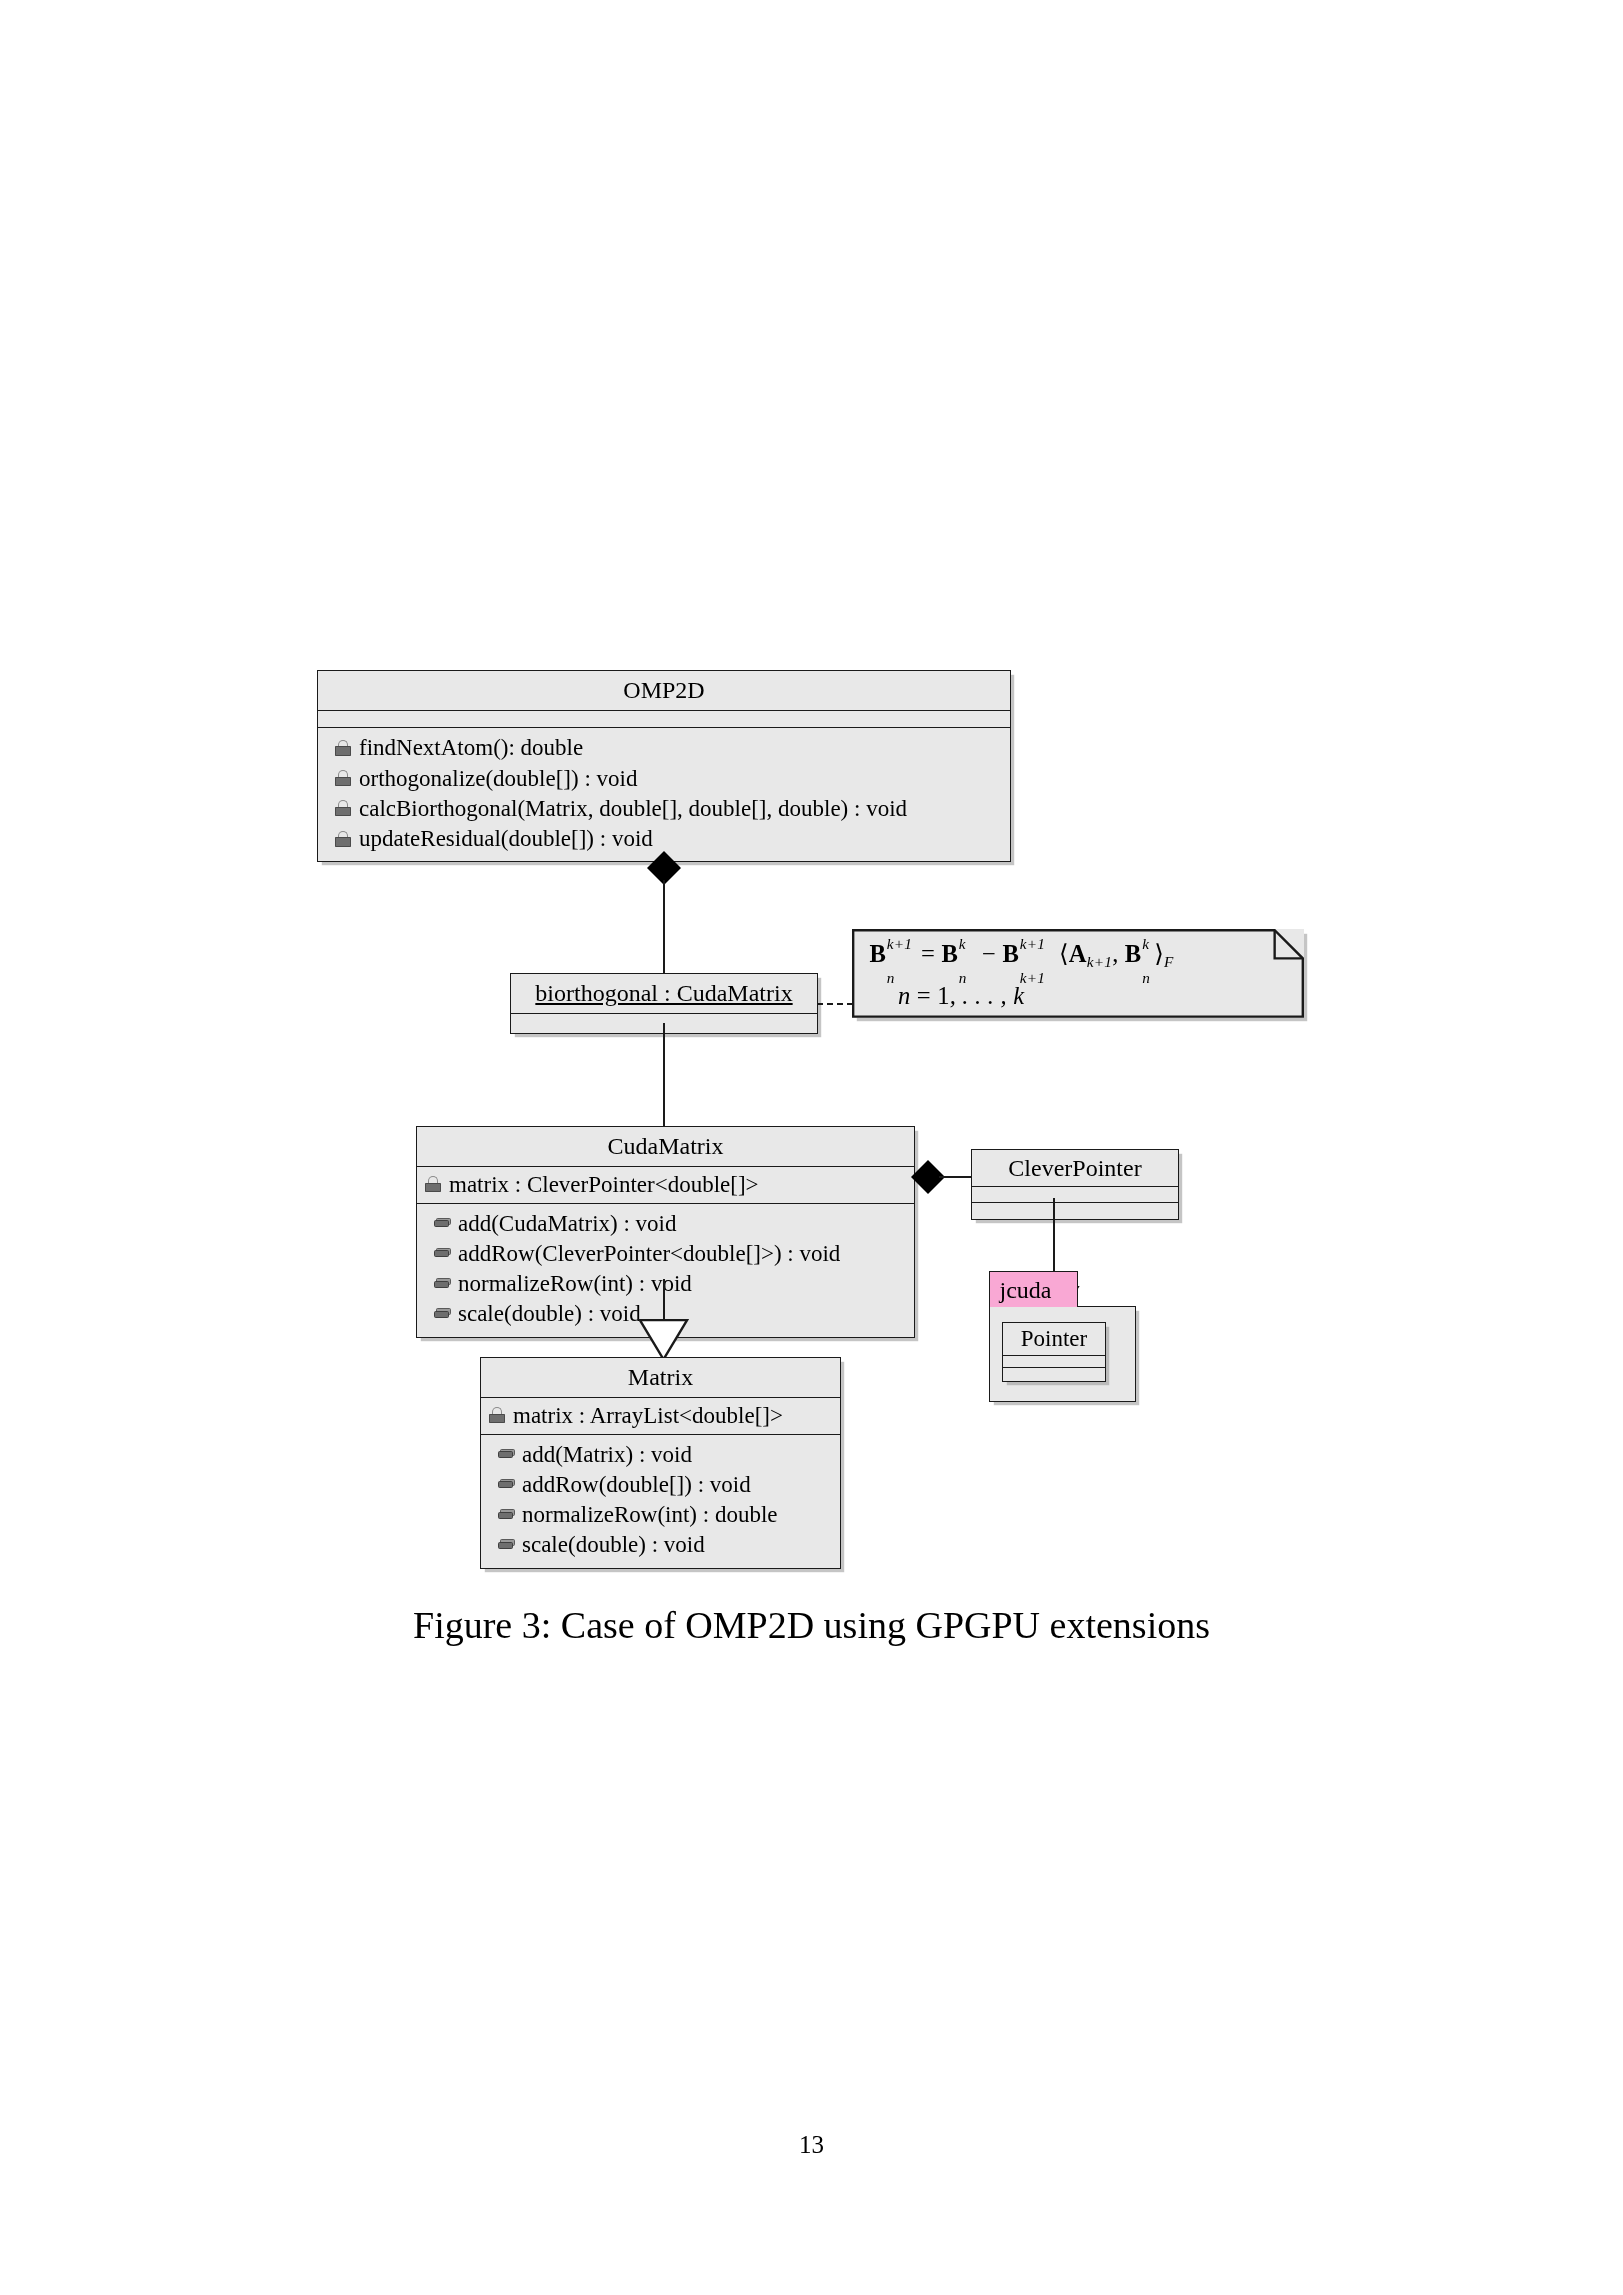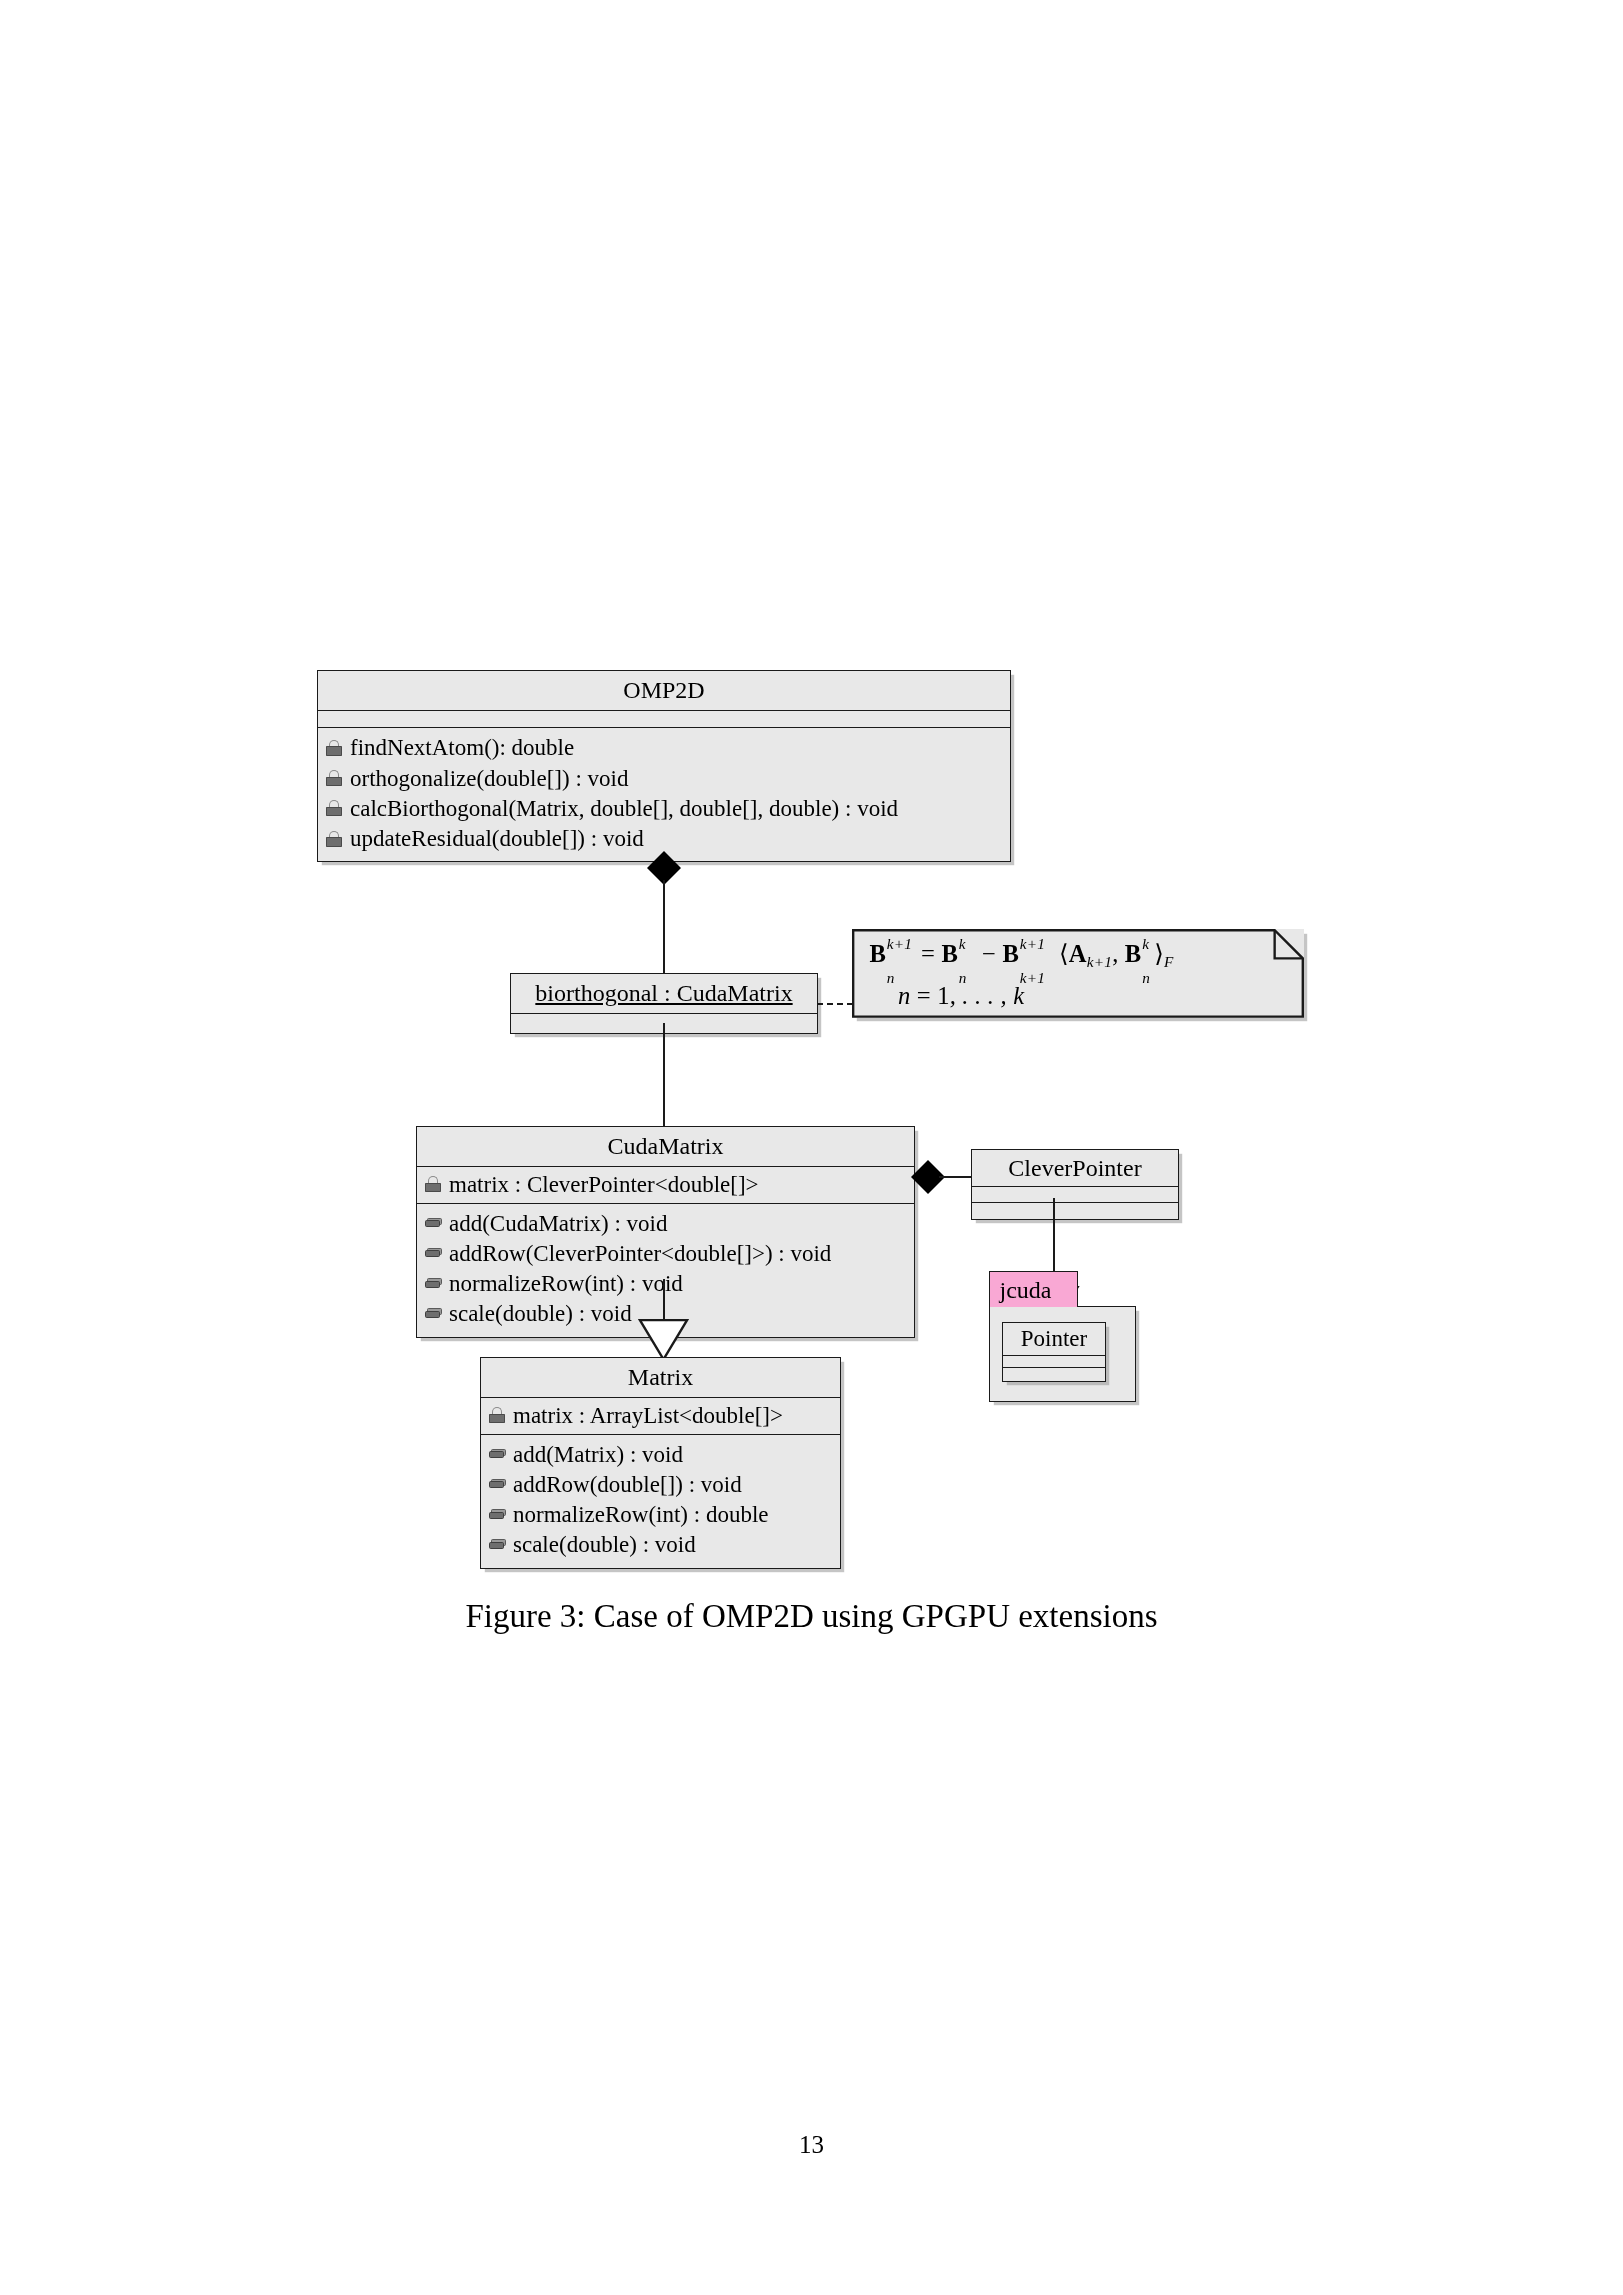--- a/index.html
+++ b/index.html
@@ -40,20 +40,21 @@
     box-sizing: border-box;
     white-space: nowrap;
   }
   .uml-compartment {
     border-bottom: 1.6px solid #1a1a1a;
     box-sizing: border-box;
     padding: 3.2px 4.8px 4px 4.8px;
   }
   .uml-compartment:last-child {
     border-bottom: none;
+    margin-left: 9px;
   }
   .uml-empty {
     height: 17.4px;
     box-sizing: border-box;
   }
 
   .member {
     display: flex;
     align-items: center;
     font-size: 23px;
@@ -248,23 +249,24 @@
     border: 1.6px solid #1a1a1a;
     box-sizing: border-box;
     box-shadow: 4px 4px 0 -0.8px rgba(150,150,150,0.55);
   }
 
   
   .caption {
     position: absolute;
     width: 100%;
     text-align: center;
-    font-size: 33px;
-    line-height: 1.0;
-    white-space: nowrap;
+    font-size: 38px;
+    line-height: 1.0;
+    white-space: nowrap;
+    margin-top: 6px;
   }
   .folio {
     position: absolute;
     width: 100%;
     text-align: center;
     font-size: 25px;
   }
 </style>
 </head>
 <body>

